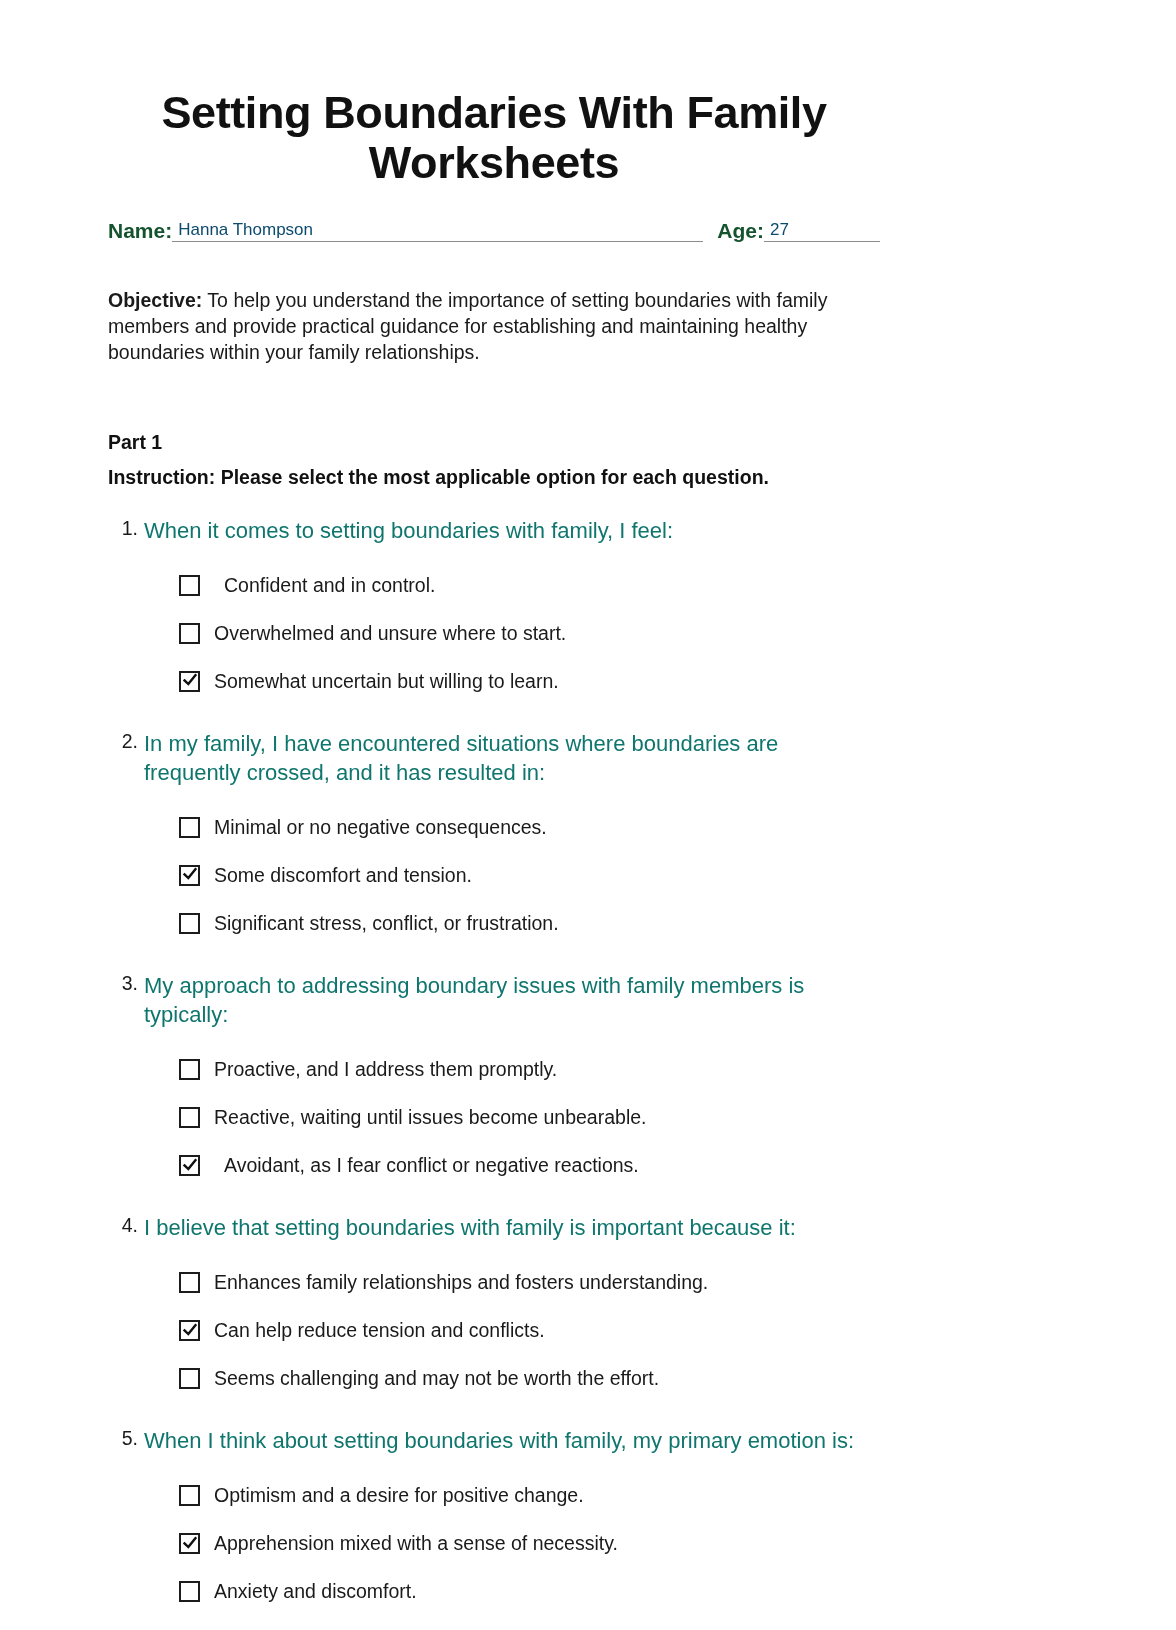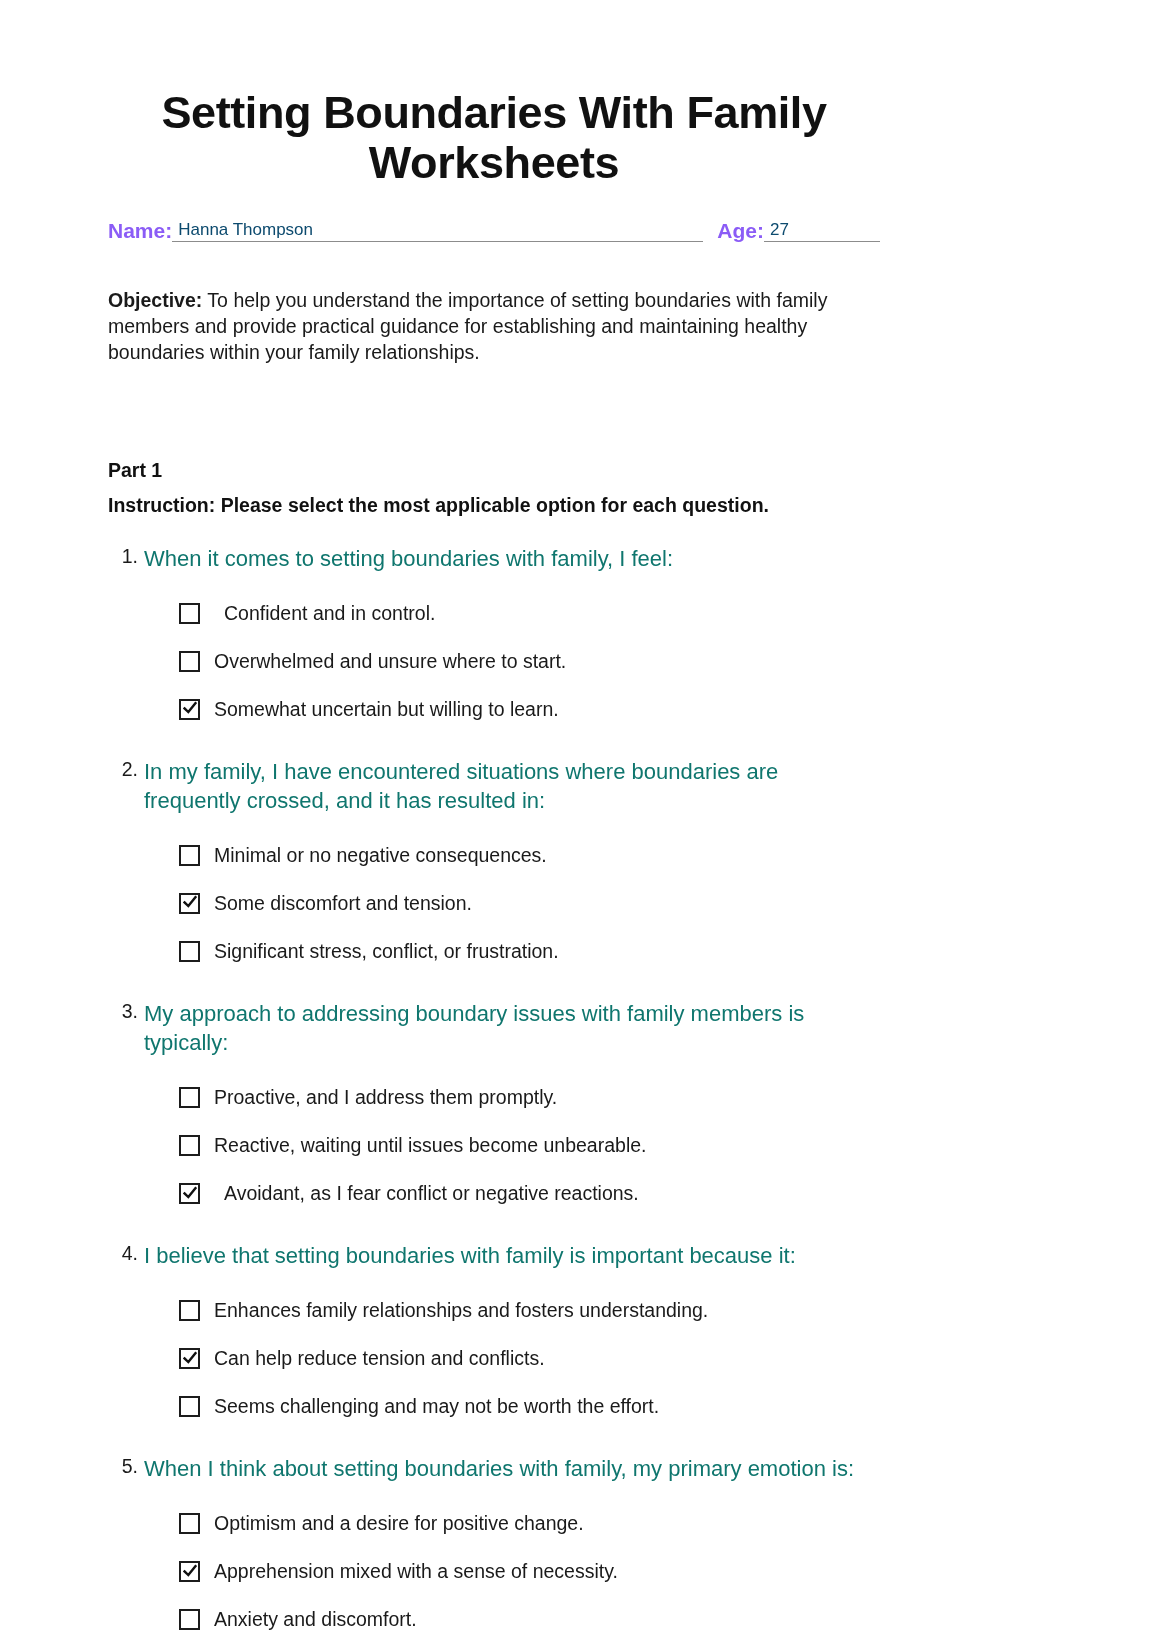--- a/index.html
+++ b/index.html
@@ -40,21 +40,21 @@
   
   .identity-row {
     display: flex;
     align-items: flex-end;
     margin-top: 31px;
     font-size: 20px;
   }
   .field-label {
     font-weight: bold;
     font-size: 21px;
-    color: #8b5cf6;
+    color: #14532d;
     white-space: nowrap;
     line-height: 1;
     padding-bottom: 1px;
   }
   .field-fill {
     border-bottom: 1.5px solid #8c8c8c;
     color: #0c4a6e;
     font-size: 17px;
     line-height: 1;
     padding: 0 4px 3px 6px;
@@ -72,21 +72,21 @@
     line-height: 1.33;
     color: #1a1a1a;
     max-width: 915px;
   }
   .objective .lead {
     font-weight: bold;
   }
 
   
   .part-heading {
-    margin-top: 93px;
+    margin-top: 65px;
     font-size: 19.5px;
     font-weight: bold;
     color: #111111;
   }
   .instruction {
     margin-top: 12px;
     font-size: 19.5px;
     font-weight: bold;
     color: #111111;
   }

